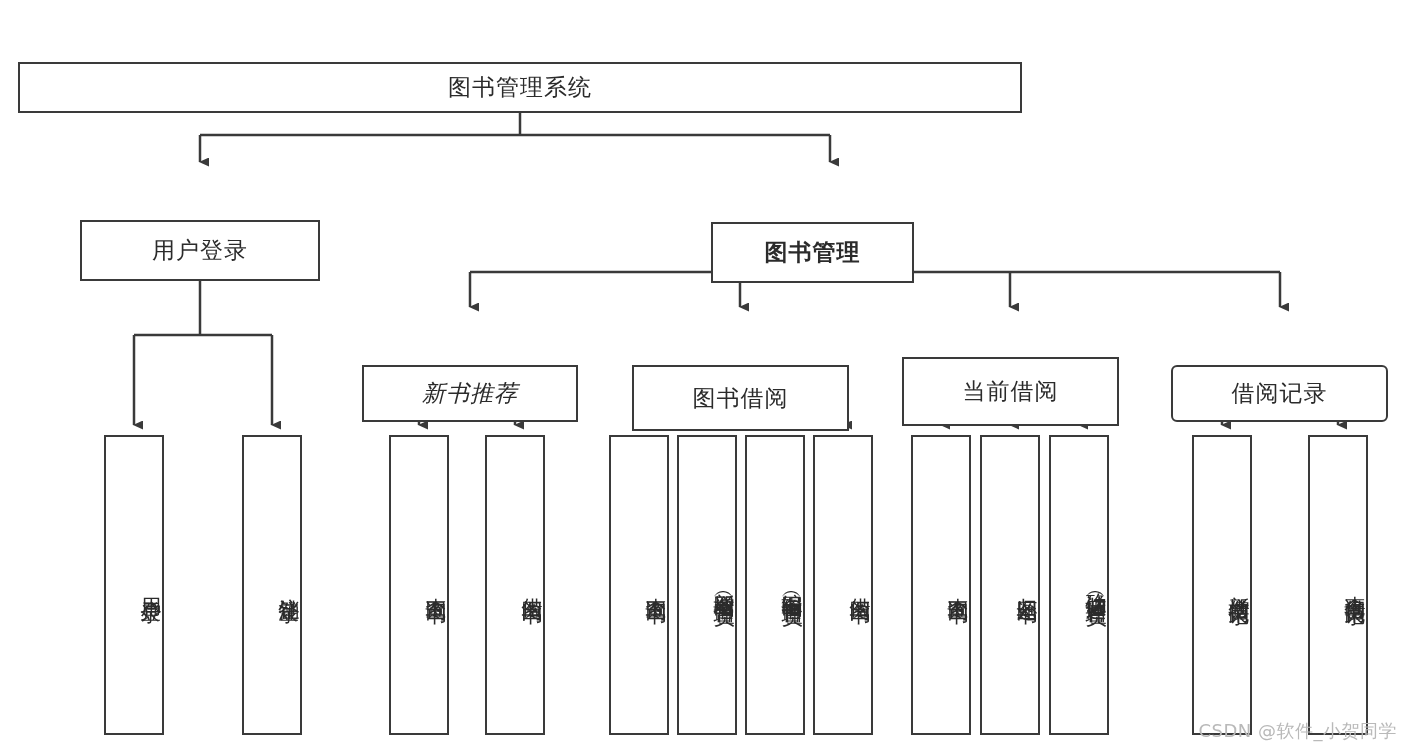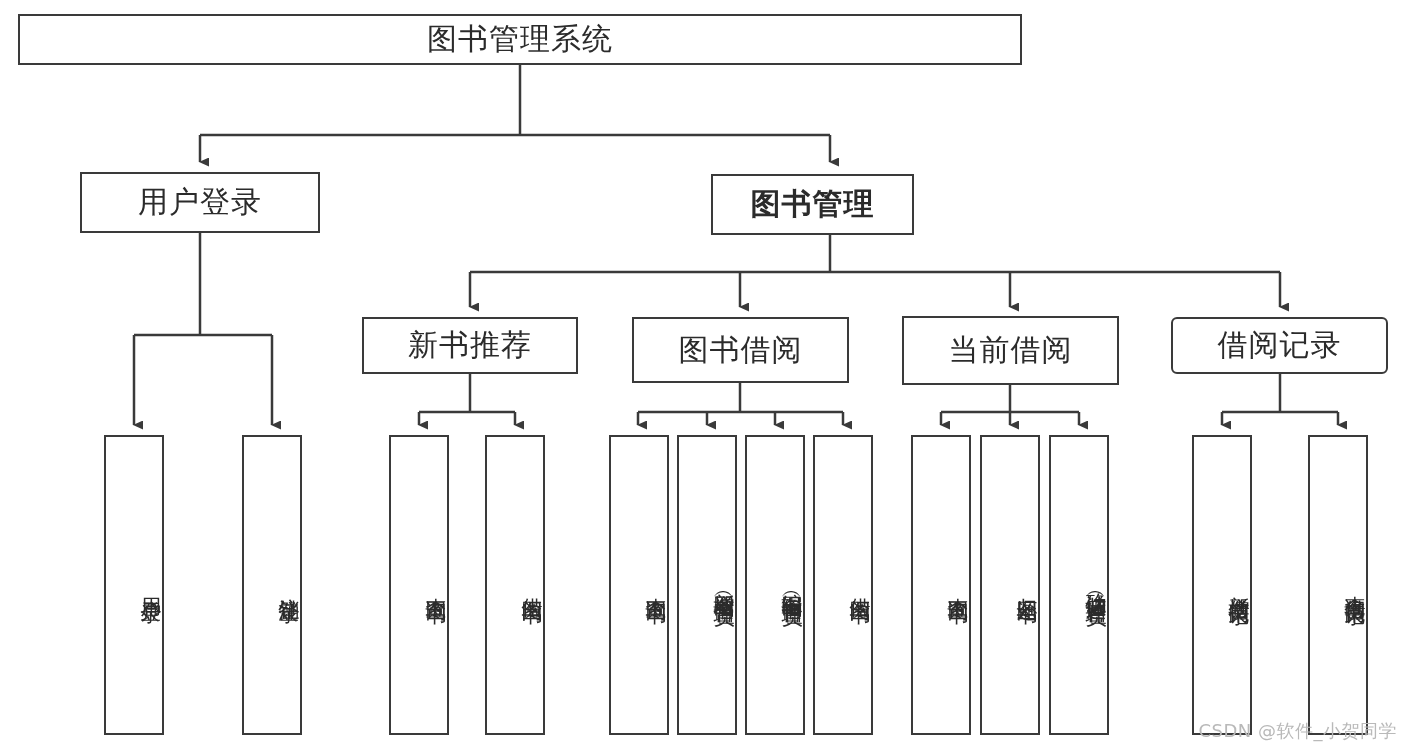--- a/index.html
+++ b/index.html
@@ -29,22 +29,23 @@
     box-sizing: border-box;
     border: 2px solid #3a3a3a;
     background: #ffffff;
     display: flex;
     align-items: center;
     justify-content: center;
     color: #2b2b2b;
     z-index: 2;
   }
   .node.horiz {
-    font-size: 30px;
+    font-size: 23px;
     letter-spacing: 1px;
+    margin-top: 48px;
   }
   .node.vert {
     writing-mode: vertical-rl;
     text-orientation: upright;
     font-size: 21px;
     letter-spacing: 2px;
     padding: 6px 0;
     align-items: flex-start;
     justify-content: center;
     line-height: 1.05;
@@ -125,27 +126,27 @@
     <span>图书管理系统</span>
   </div>
 
   <div class="node horiz" style="left:80px; top:172px; width:240px; height:61px;">
     <span>用户登录</span>
   </div>
   <div class="node horiz" style="left:711px; top:174px; width:203px; height:61px;font-weight:bold;">
     <span>图书管理</span>
   </div>
 
-  <div class="node horiz" style="left:362px; top:317px; width:216px; height:57px;">
+  <div class="node horiz" style="left:362px; top:317px; width:216px; height:57px;font-style:italic;">
     <span>新书推荐</span>
   </div>
   <div class="node horiz" style="left:632px; top:317px; width:217px; height:66px;">
     <span>图书借阅</span>
   </div>
-  <div class="node horiz" style="left:902px; top:316px; width:217px; height:69px;">
+  <div class="node horiz" style="left:902px; top:309px; width:217px; height:69px;">
     <span>当前借阅</span>
   </div>
   <div class="node horiz" style="left:1171px; top:317px; width:217px; height:57px;border-radius:6px;">
     <span>借阅记录</span>
   </div>
 
   <div class="node vert" style="left:104px; top:435px; width:60px; height:300px;">
     <span class="vlabel">用户登录</span>
   </div>
   <div class="node vert" style="left:242px; top:435px; width:60px; height:300px;">

